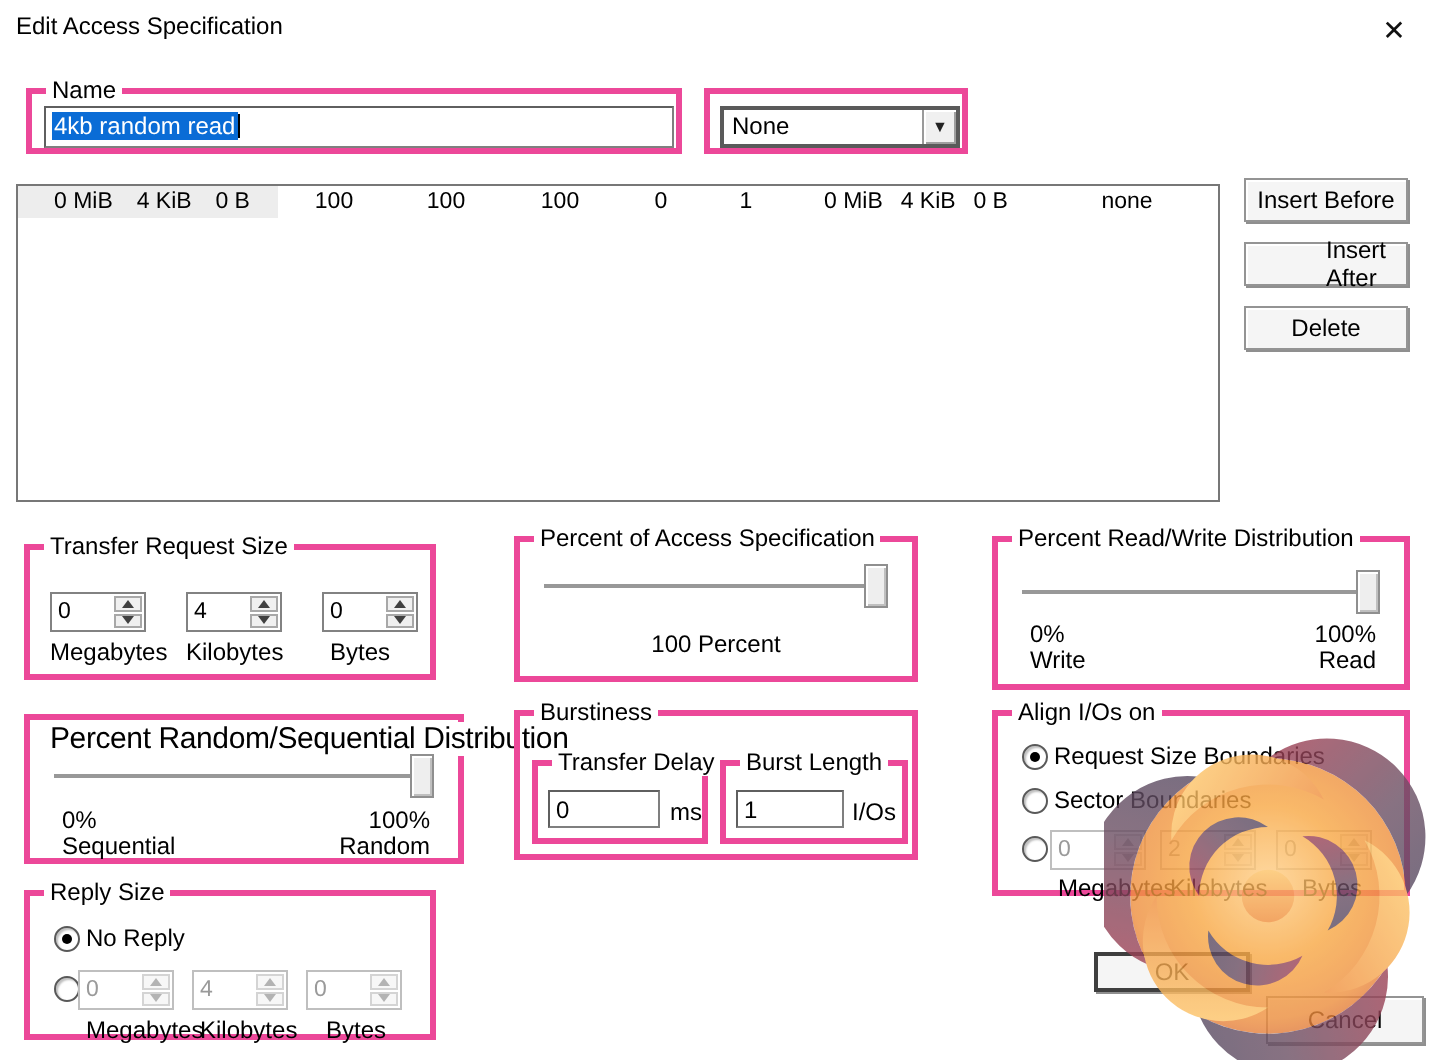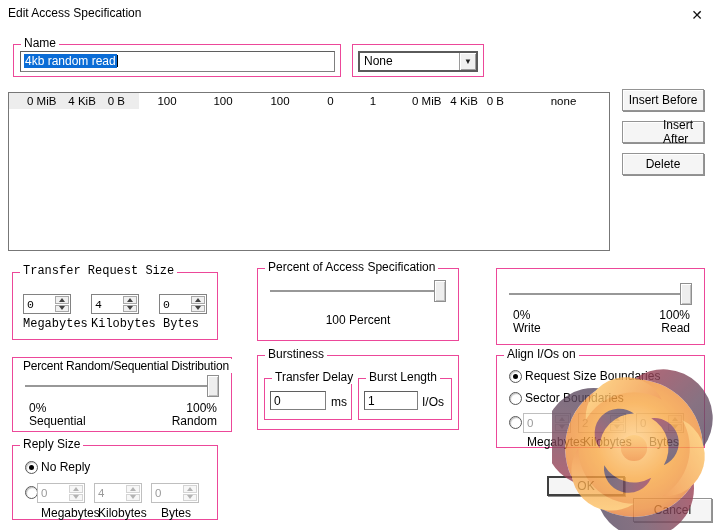--- a/index.html
+++ b/index.html
@@ -11,26 +11,26 @@
     font-size: 12px;
     color: #000;
     overflow: hidden;
   }
   .title { position:absolute; left:8px; top:6px; font-size:12px; }
   .close {
     position:absolute; right:6px; top:3px; width:26px; height:24px;
     display:flex; align-items:center; justify-content:center;
     font-size:14px; color:#111; cursor:default;
   }
-  .group { position:absolute; border:1px solid #ec4899; background:transparent; }
+  .group { position:absolute; border:3px solid #ec4899; background:transparent; }
   .legend {
     position:absolute; top:-9px; left:7px; background:#fff; padding:0 3px;
     white-space:nowrap; font-size:12px;
   }
-  .legend.tight { font-size:12px; letter-spacing:-0.2px;margin-top:10px; }
+  .legend.tight { font-size:15px; letter-spacing:-0.2px;margin-top:10px; }
   .edit {
     position:absolute; background:#fff;
     border:1px solid #7f7f7f; border-top-color:#5f5f5f; border-left-color:#5f5f5f;
     font-size:12px; line-height:17px; padding:1px 0 0 3px; overflow:hidden; white-space:nowrap;
   }
   .sel { background:#0a6cd6; color:#fff; padding:0 1px; }
   .caret { display:inline-block; width:1px; height:12px; background:#000; vertical-align:-2px; }
   .combo {
     position:absolute; display:flex; background:#fff; border:2px solid #5a5a5a;
   }
@@ -125,21 +125,21 @@
       <span>0 B</span>
     </div>
     <div class="cell col7">none</div>
   </div>
 </div>
 
 <div class="btn" style="left:622px;top:89px;width:82px;height:22px;">Insert Before</div>
 <div class="btn" style="left:622px;top:121px;width:82px;height:22px;padding-left:40px;">Insert After</div>
 <div class="btn" style="left:622px;top:153px;width:82px;height:22px;text-align:right;">Delete</div>
 
-<div class="group" style="left:12px;top:272px;width:206px;height:68px;font-family:Liberation Mono, monospace;">
+<div class="group" style="left:12px;top:272px;width:206px;height:68px;">
   <span class="legend">Transfer Request Size</span>
   <div class="spin" style="left:10px;top:21px;">
     <div class="sv">0</div>
     <div class="sb">
         <div class="sa">
           <i class="tri-u"></i>
         </div>
         <div class="sa">
           <i class="tri-d"></i>
         </div>
@@ -175,20 +175,21 @@
 <div class="group" style="left:257px;top:268px;width:202px;height:73px;">
   <span class="legend">Percent of Access Specification</span>
   <div class="slider" style="left:12px;right:12px;top:11px;">
     <div class="groove"></div>
     <div class="thumb"></div>
   </div>
   <span class="lbl ctr" style="top:44px;">100 Percent</span>
 </div>
 
 <div class="group" style="left:496px;top:268px;width:209px;height:77px;">
+  <span class="legend">Percent Read/Write Distribution</span>
   <div class="slider" style="left:12px;right:12px;top:14px;">
     <div class="groove"></div>
     <div class="thumb"></div>
   </div>
   <span class="lbl" style="left:16px;top:39px;">0%</span>
   <span class="lbl" style="left:16px;top:52px;">Write</span>
   <span class="lbl rt" style="right:14px;top:39px;">100%</span>
   <span class="lbl rt" style="right:14px;top:52px;">Read</span>
 </div>
 

